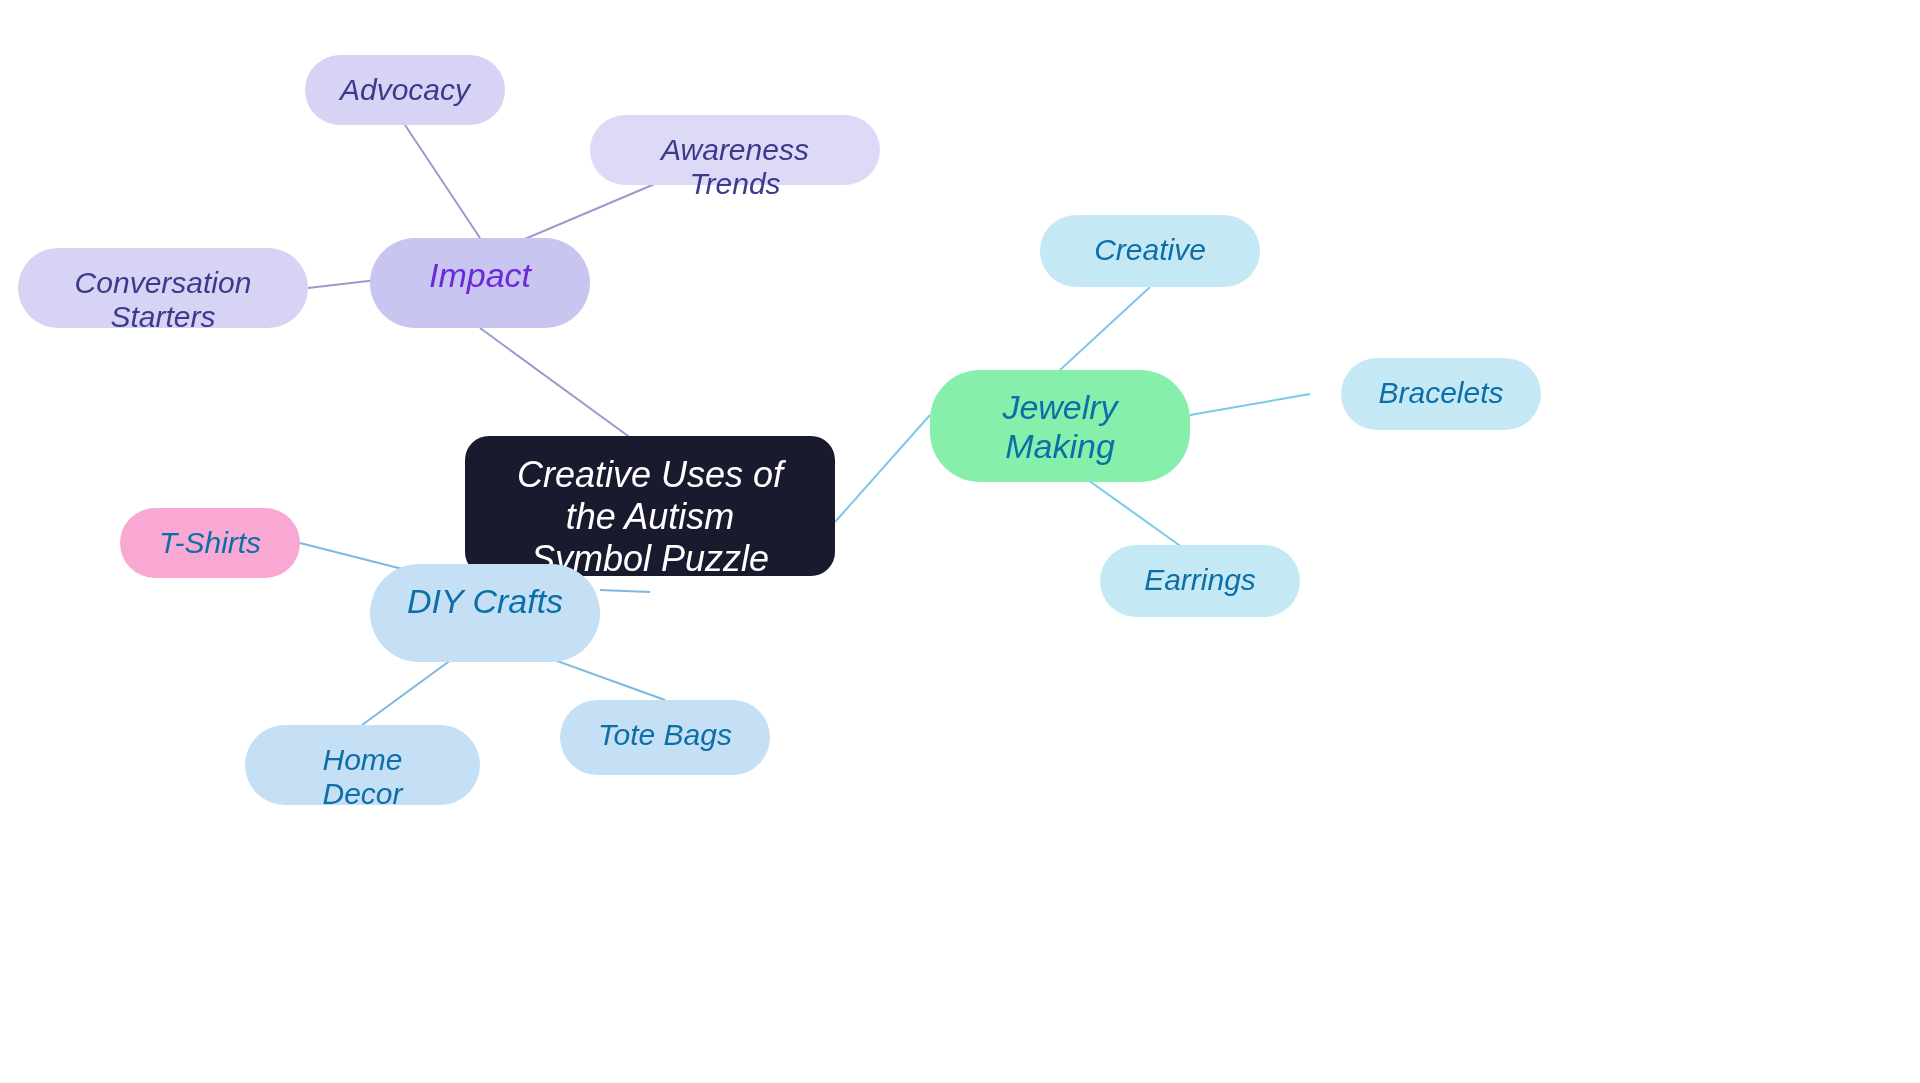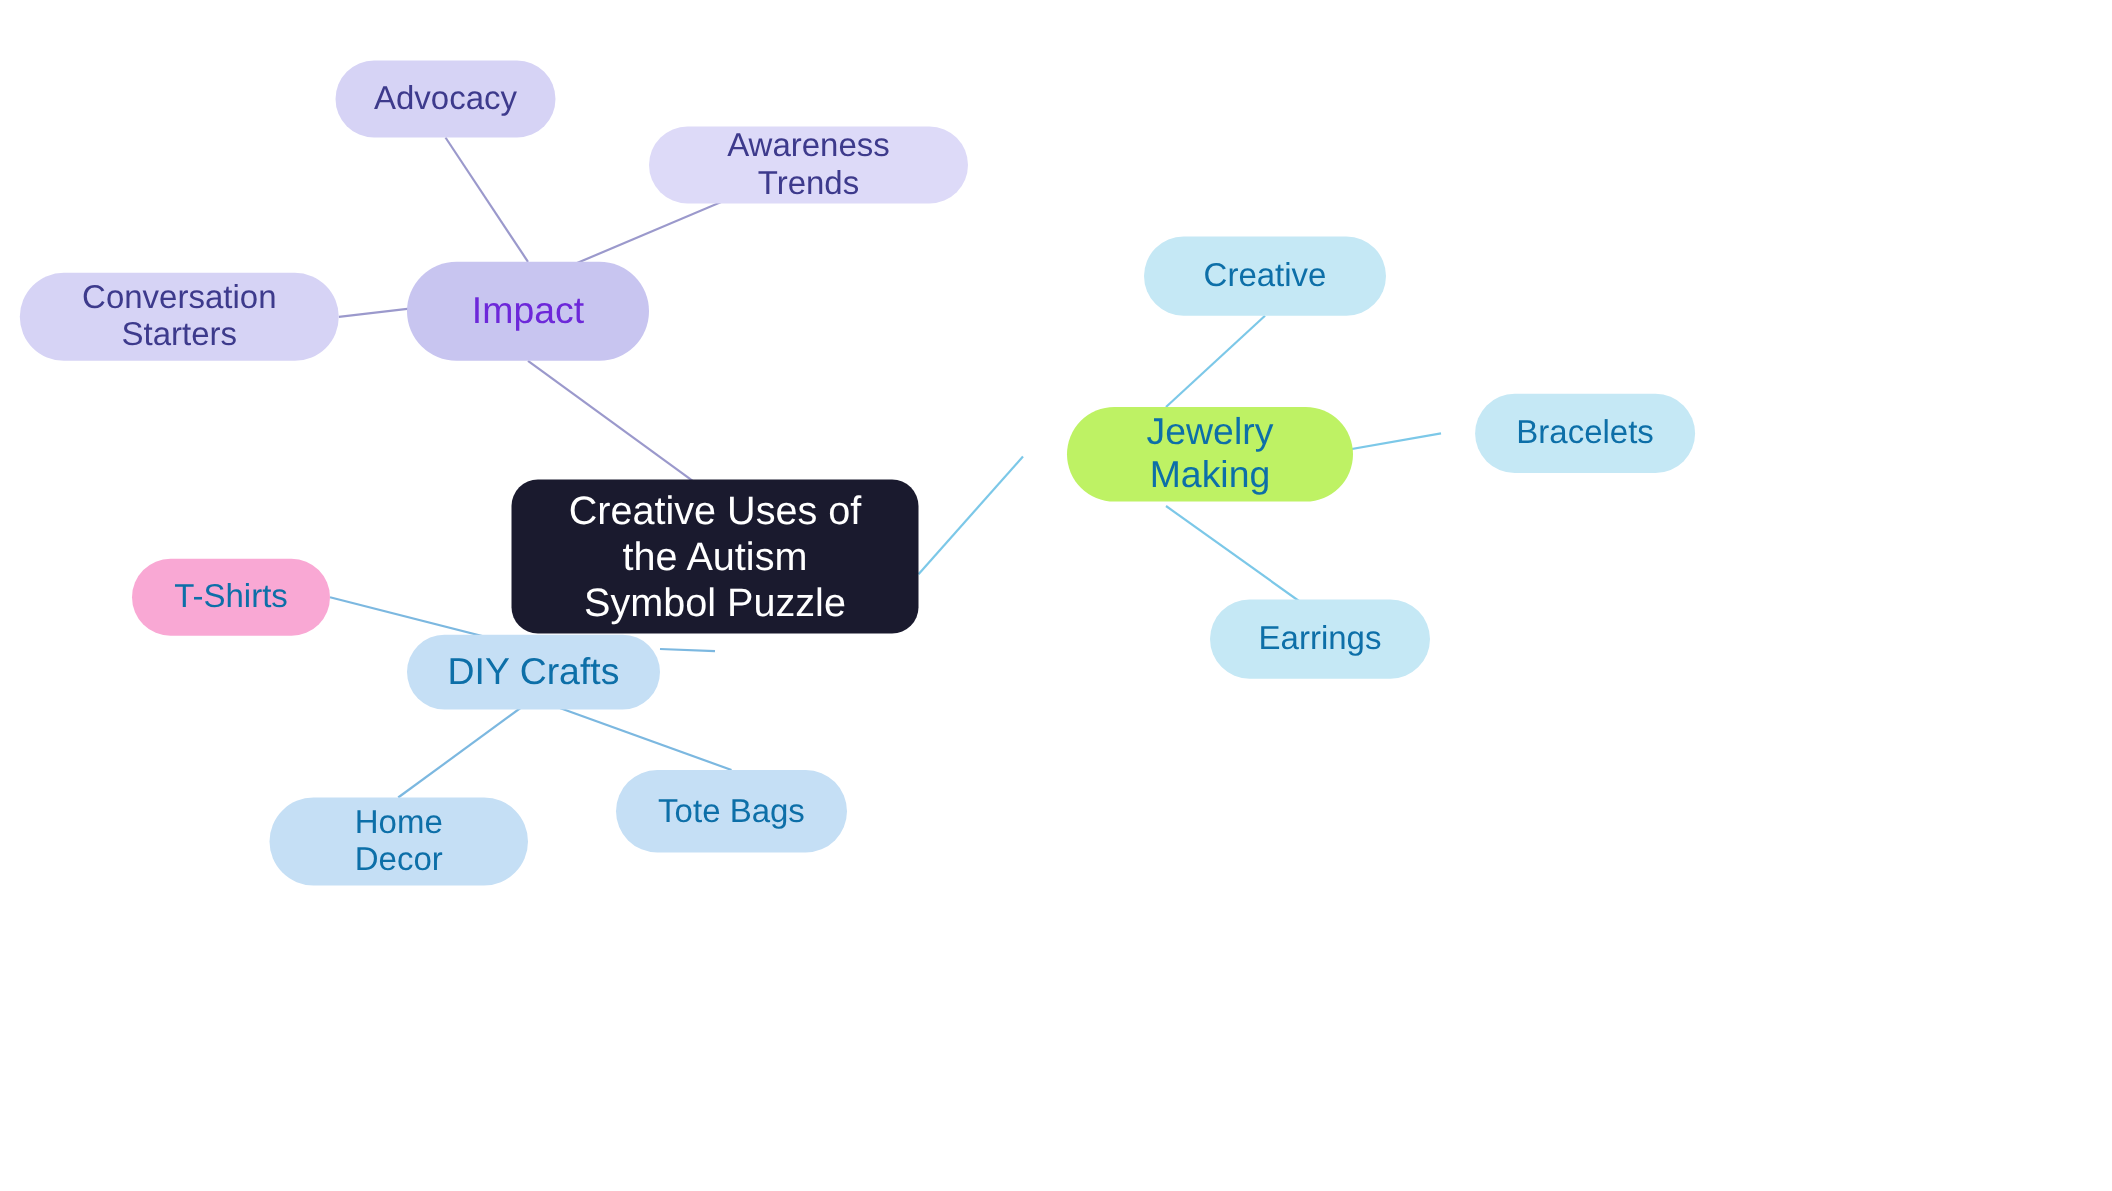--- a/index.html
+++ b/index.html
@@ -13,28 +13,28 @@
     }
     #mindmap-svg {
       position: absolute;
       top: 0; left: 0;
       width: 1920px;
       height: 1083px;
     }
     .node {
       position: absolute;
       display: flex;
-      align-items: center;
       justify-content: center;
       text-align: center;
       border-radius: 50px;
       font-size: 28px;
       font-weight: 500;
       padding: 18px 36px;
       cursor: default;
+      font-style: italic;
     }
     .node-center {
       background: #1a1a2e;
       color: #ffffff;
       font-size: 36px;
       font-weight: 500;
       border-radius: 24px;
       width: 370px;
       height: 140px;
       left: 465px;
@@ -70,26 +70,26 @@
     .node-awareness {
       background: #dddaf8;
       color: #3d3a8c;
       font-size: 30px;
       width: 290px;
       height: 70px;
       left: 590px;
       top: 115px;
     }
     .node-jewelry {
-      background: #bef264;
+      background: #86efac;
       color: #0d6fa8;
       font-size: 34px;
       width: 260px;
-      height: 86px;
-      left: 970px;
+      height: 112px;
+      left: 930px;
       top: 370px;
     }
     .node-necklaces {
       background: #c5e8f5;
       color: #0d6fa8;
       font-size: 30px;
       width: 220px;
       height: 72px;
       left: 1040px;
       top: 215px;
@@ -110,23 +110,23 @@
       width: 200px;
       height: 72px;
       left: 1100px;
       top: 545px;
     }
     .node-diy {
       background: #c5dff5;
       color: #0d6fa8;
       font-size: 34px;
       width: 230px;
-      height: 68px;
+      height: 98px;
       left: 370px;
-      top: 577px;
+      top: 564px;
     }
     .node-tshirts {
       background: #f9a8d4;
       color: #0d6fa8;
       font-size: 30px;
       width: 180px;
       height: 70px;
       left: 120px;
       top: 508px;
     }

